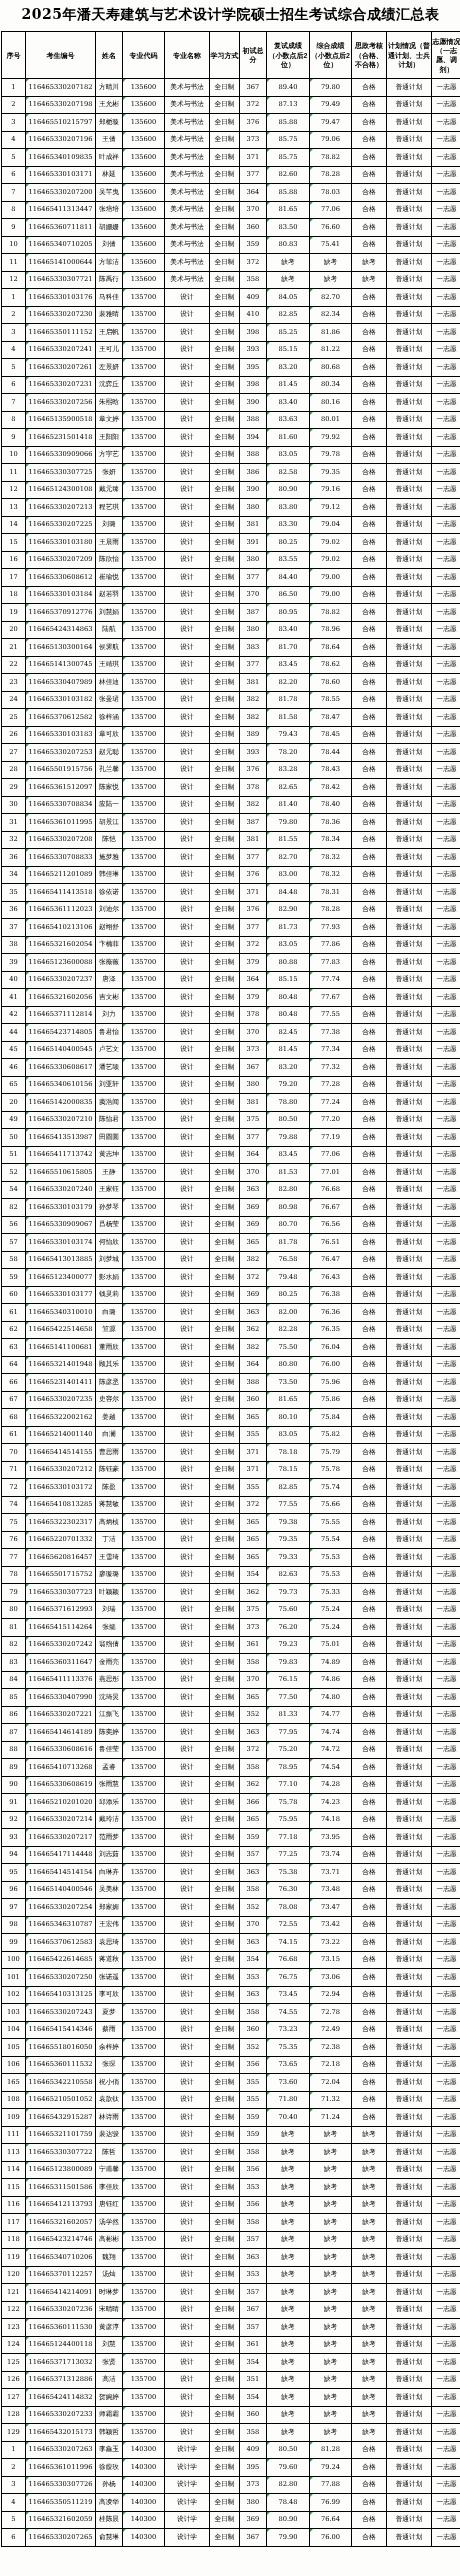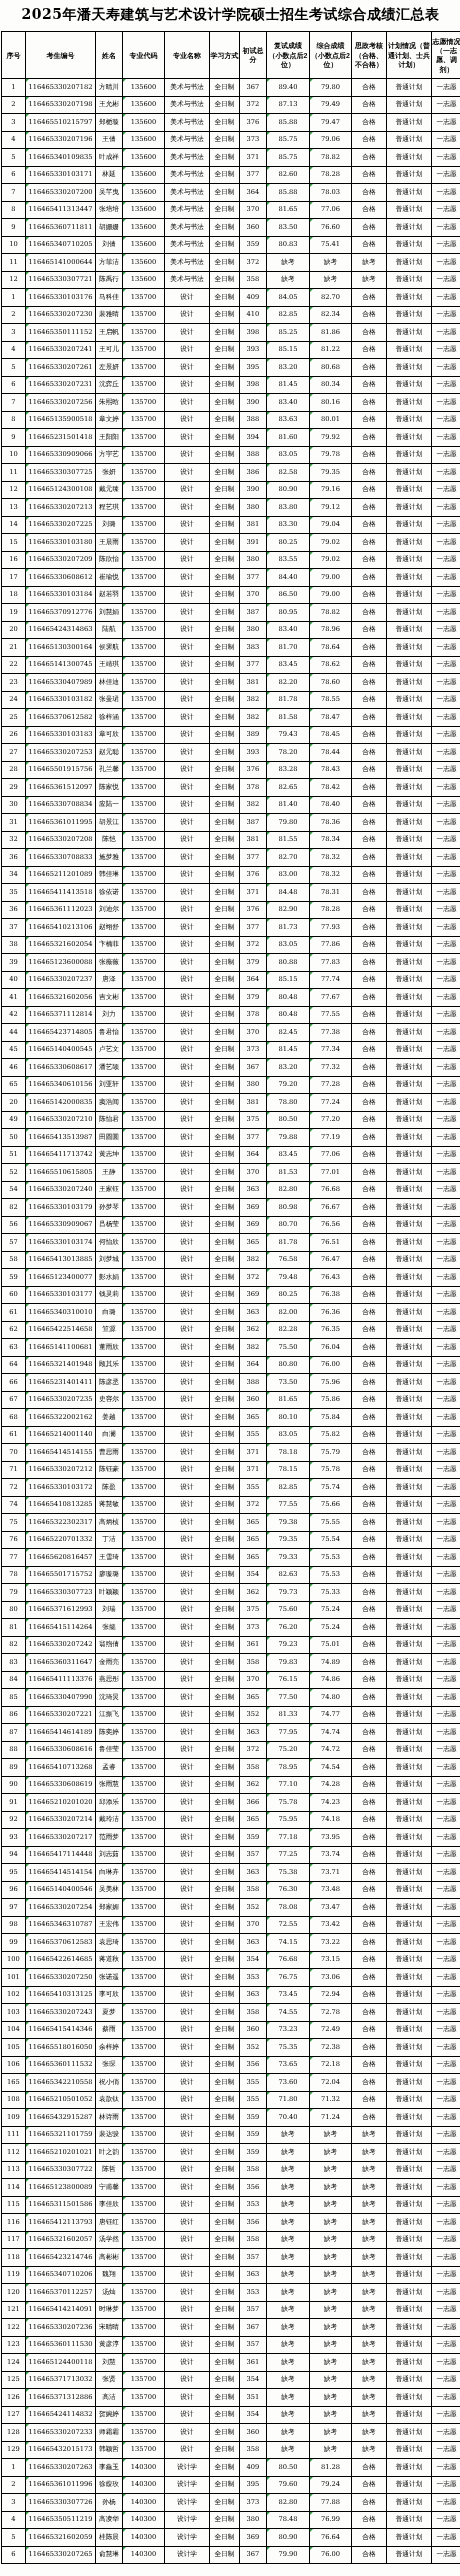--- a/index.html
+++ b/index.html
@@ -1713,34 +1713,20 @@
           <td>设计</td>
           <td>全日制</td>
           <td>359</td>
           <td>缺考</td>
           <td>缺考</td>
           <td>缺考</td>
           <td>普通计划</td>
           <td>一志愿</td>
         </tr>
         <tr>
-          <td>112</td>
-          <td>116465210201021<span class="tri" style="border-top-color: rgb(46, 158, 60);"></span></td>
-          <td>叶之韵</td>
-          <td>135700<span class="tri" style="border-top-color: rgb(46, 158, 60);"></span></td>
-          <td>设计</td>
-          <td>全日制</td>
-          <td>359</td>
-          <td>缺考</td>
-          <td>缺考</td>
-          <td>缺考</td>
-          <td>普通计划</td>
-          <td>一志愿</td>
-        </tr>
-        <tr>
           <td>113</td>
           <td>116465330307722<span class="tri" style="border-top-color: rgb(46, 158, 60);"></span></td>
           <td>陈哲</td>
           <td>135700<span class="tri" style="border-top-color: rgb(46, 158, 60);"></span></td>
           <td>设计</td>
           <td>全日制</td>
           <td>358</td>
           <td>缺考</td>
           <td>缺考</td>
           <td>缺考</td>

